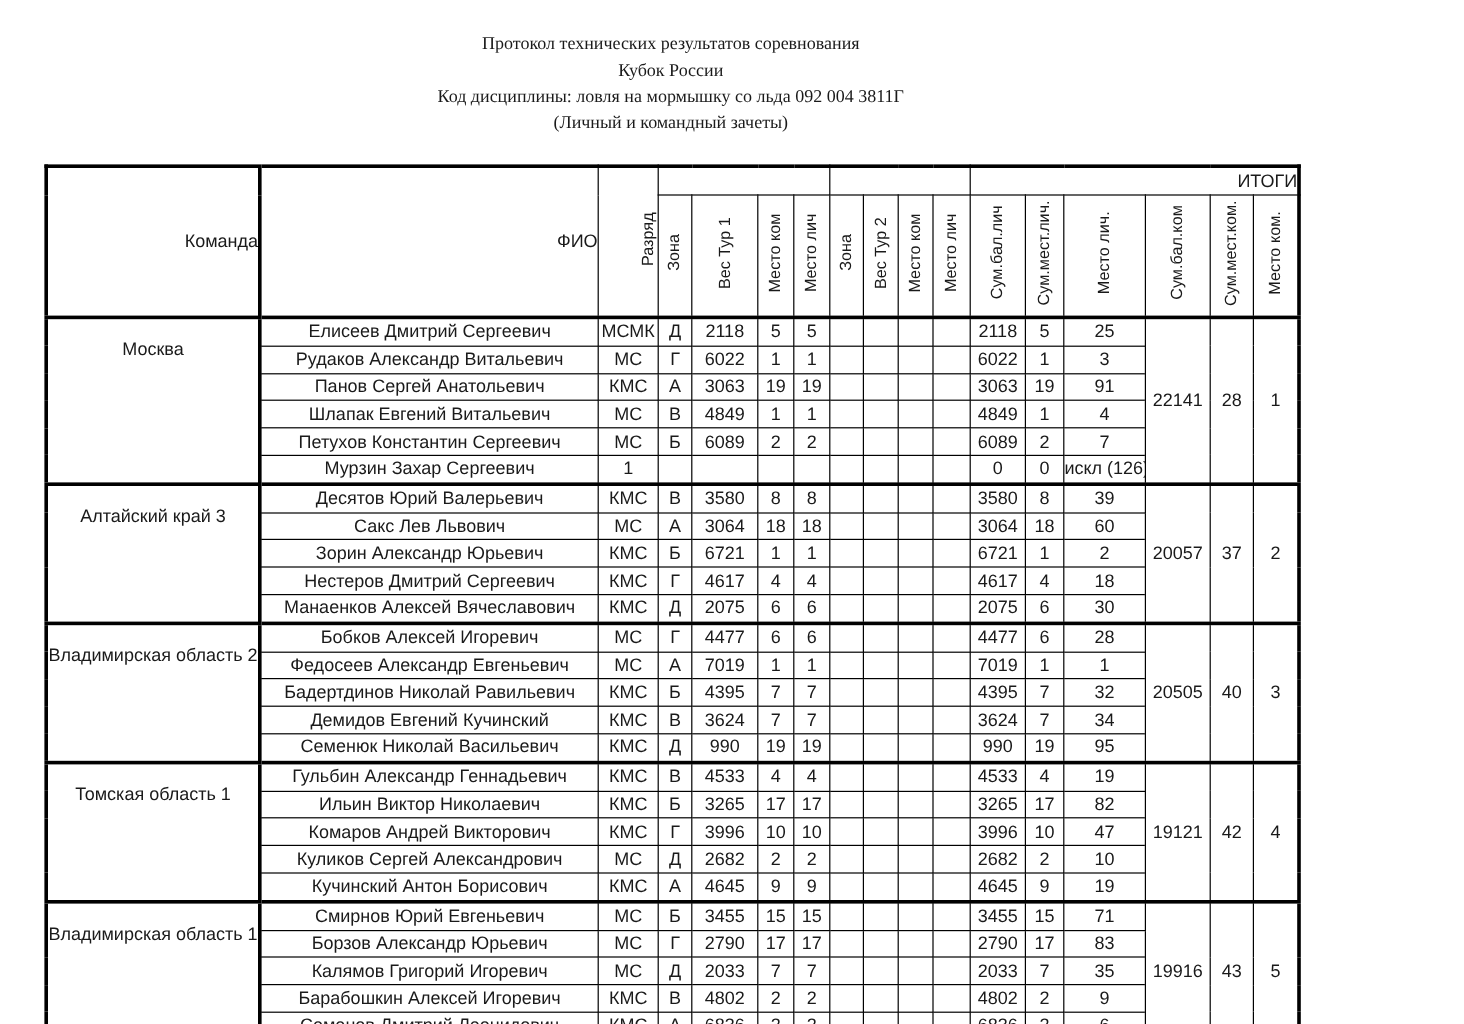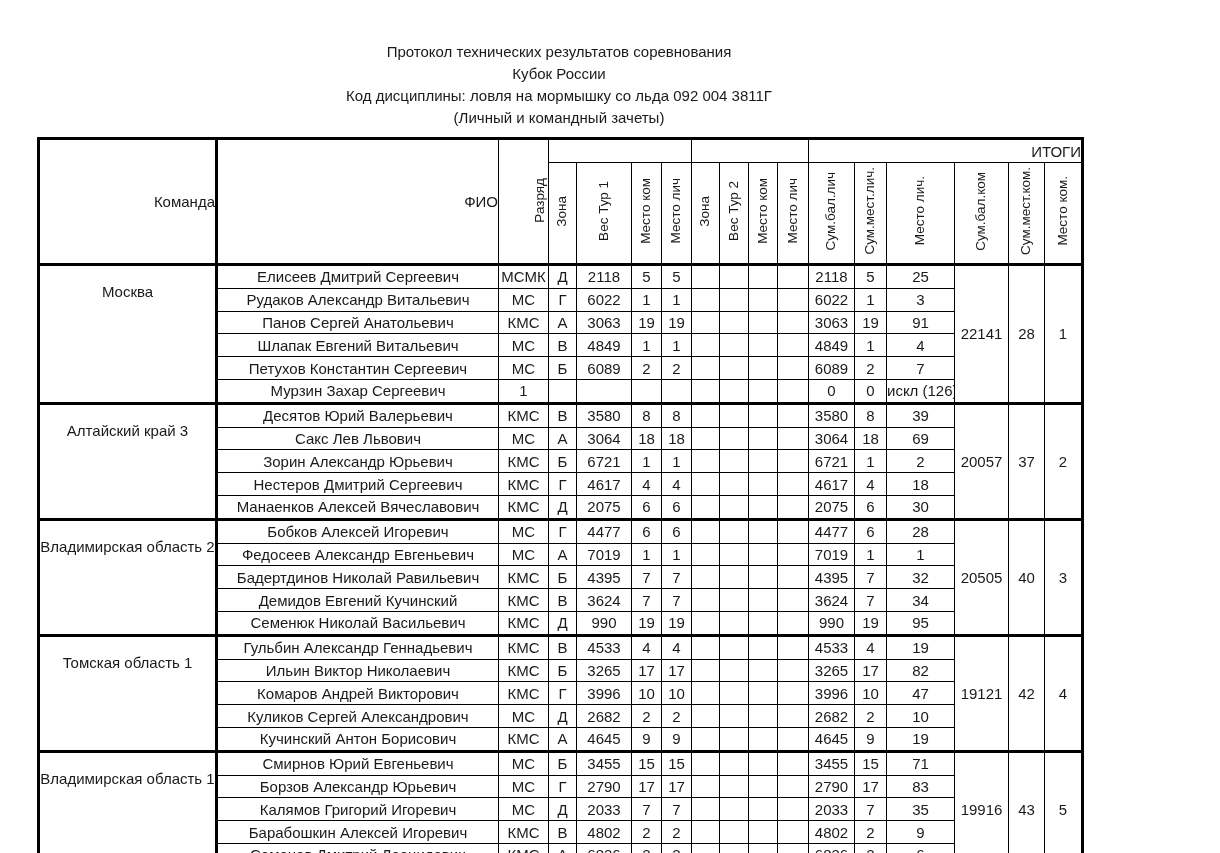--- a/index.html
+++ b/index.html
@@ -8,26 +8,27 @@
     width: 1220px;
     height: 853px;
     background: #ffffff;
     font-family: "Liberation Sans", "DejaVu Sans", sans-serif;
     color: #1a1a1a;
     overflow: hidden;
   }
   .title-block {
     position: absolute;
     left: 37px;
-    top: 41px;
+    top: 26px;
     width: 1044px;
     text-align: center;
     font-size: 15px;
     line-height: 22px;
     white-space: nowrap;
+    font-family: Liberation Serif, serif;
   }
   table.results {
     position: absolute;
     left: 37px;
     top: 137px;
     width: 1044px;
     border-collapse: collapse;
     table-layout: fixed;
     border: 3px solid #000;
   }
@@ -243,21 +244,21 @@
         <td>А</td>
         <td>3064</td>
         <td>18</td>
         <td>18</td>
         <td></td>
         <td></td>
         <td></td>
         <td></td>
         <td>3064</td>
         <td>18</td>
-        <td>69</td>
+        <td>60</td>
       </tr>
       <tr>
         <td>Зорин Александр Юрьевич</td>
         <td>КМС</td>
         <td>Б</td>
         <td>6721</td>
         <td>1</td>
         <td>1</td>
         <td></td>
         <td></td>

